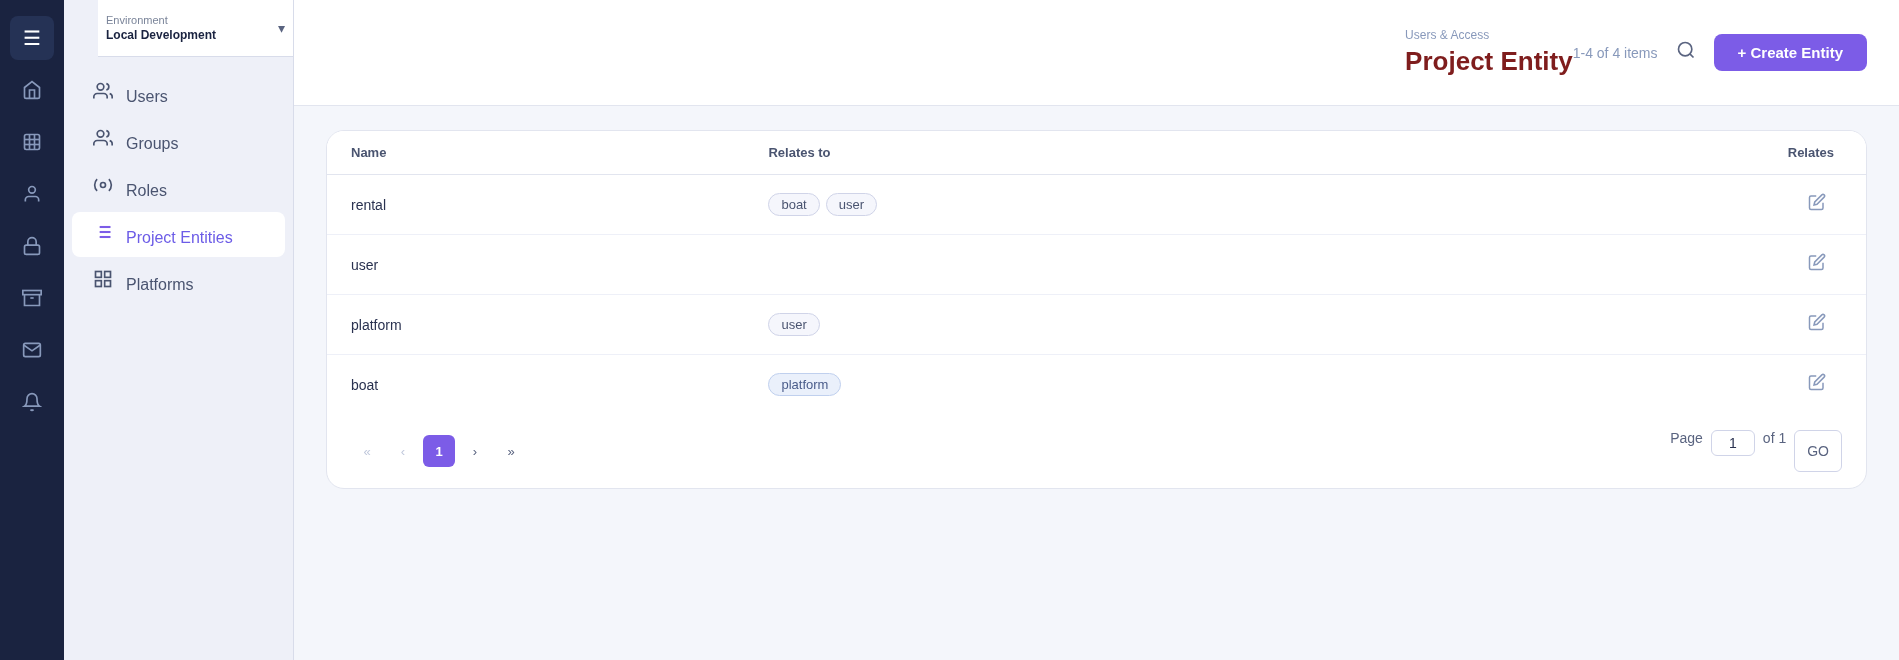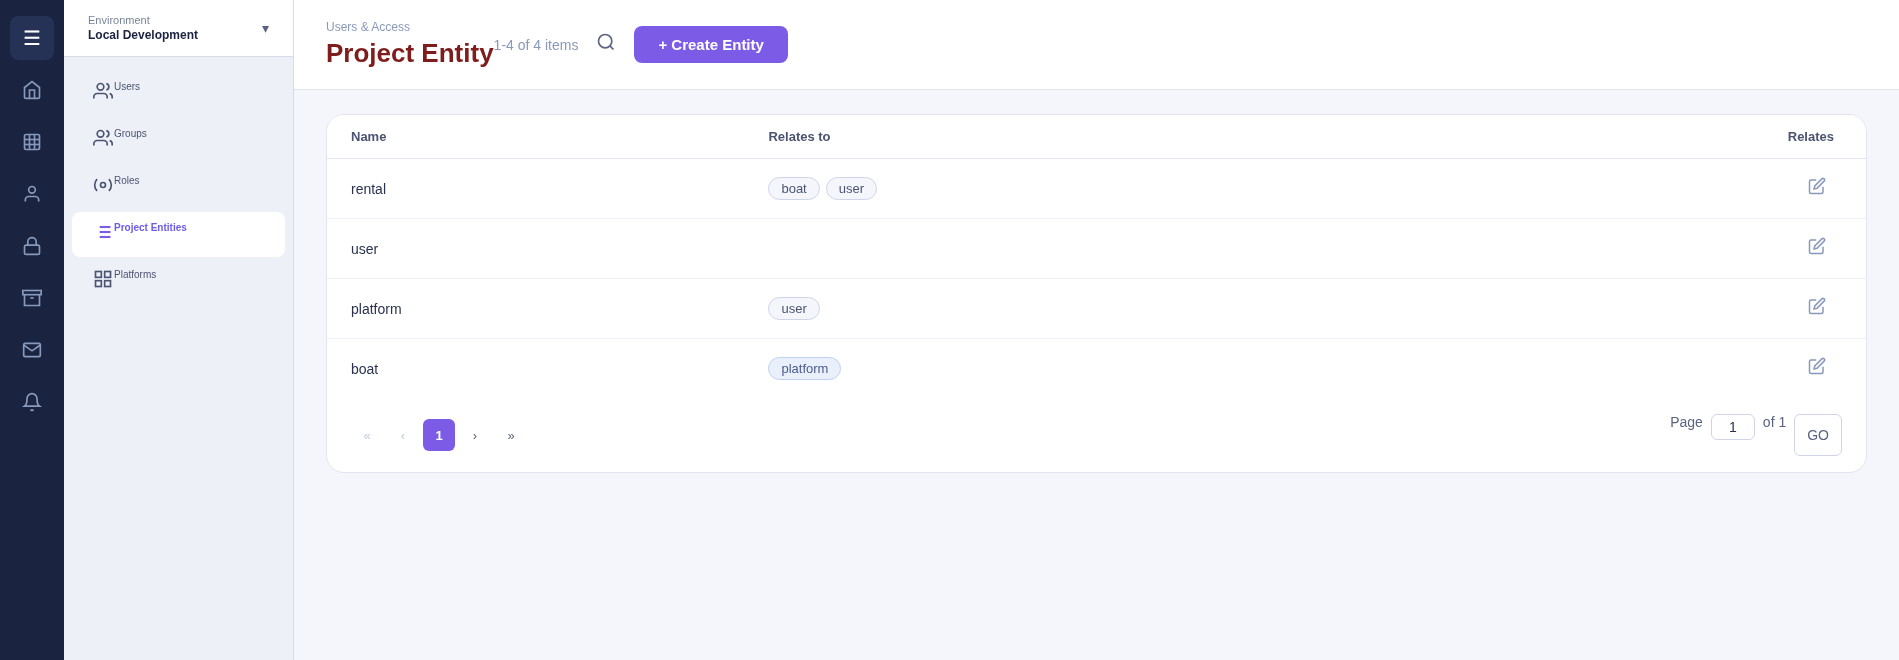--- a/index.html
+++ b/index.html
@@ -32,66 +32,68 @@
     
     .sidebar {
       width: 230px;
       background: #eef0f8;
       display: flex;
       flex-direction: column;
       flex-shrink: 0;
       border-right: 1px solid #d8dcea;
     }
     .env-selector {
-      padding: 14px 24px;
+      padding: 14px 8px;
       background: #fff;
       border-bottom: 1px solid #d8dcea;
       display: flex;
       align-items: center;
       justify-content: space-between;
       cursor: pointer;
+      margin-left: 34px;
     }
     .env-label { font-size: 11px; color: #7a8499; margin-bottom: 2px; }
     .env-name { font-size: 12px; font-weight: 600; color: #1a2340; }
     .chevron-down { font-size: 14px; color: #5a6480; }
 
     .sidebar-menu { padding: 12px 0; flex: 1; }
     .sidebar-item {
       display: flex;
-      align-items: flex-start;
+      align-items: flex-end;
+      gap: 12px;
       padding: 10px 20px;
       cursor: pointer;
       color: #4a5470;
-      font-size: 10px;
+      font-size: 16px;
       font-weight: 500;
       border-radius: 0;
       margin: 2px 8px;
       border-radius: 8px;
     }
     .sidebar-item.active {
       background: #fff;
       color: #6c5ce7;
-      font-weight: 700;
+      font-weight: 400;
     }
     .sidebar-item .si-icon { font-size: 18px; width: 22px; text-align: center; }
 
     
     .main {
       flex: 1;
       display: flex;
       flex-direction: column;
       overflow: hidden;
     }
     .header {
       background: #fff;
-      padding: 20px 32px;
+      padding: 28px 32px;
       border-bottom: 1px solid #e2e5ef;
       display: flex;
       align-items: center;
-      justify-content: flex-start;
+      justify-content: flex-end;
     }
     .header-left {}
     .breadcrumb { font-size: 12px; color: #8899bb; margin-bottom: 4px; }
     .page-title { font-size: 26px; font-weight: 700; color: #7f1d1d; }
 
     .header-right { display: flex; align-items: center; gap: 12px; }
     .items-count { font-size: 14px; color: #8899bb; }
     .search-icon-btn {
       background: none;
       border: none;

